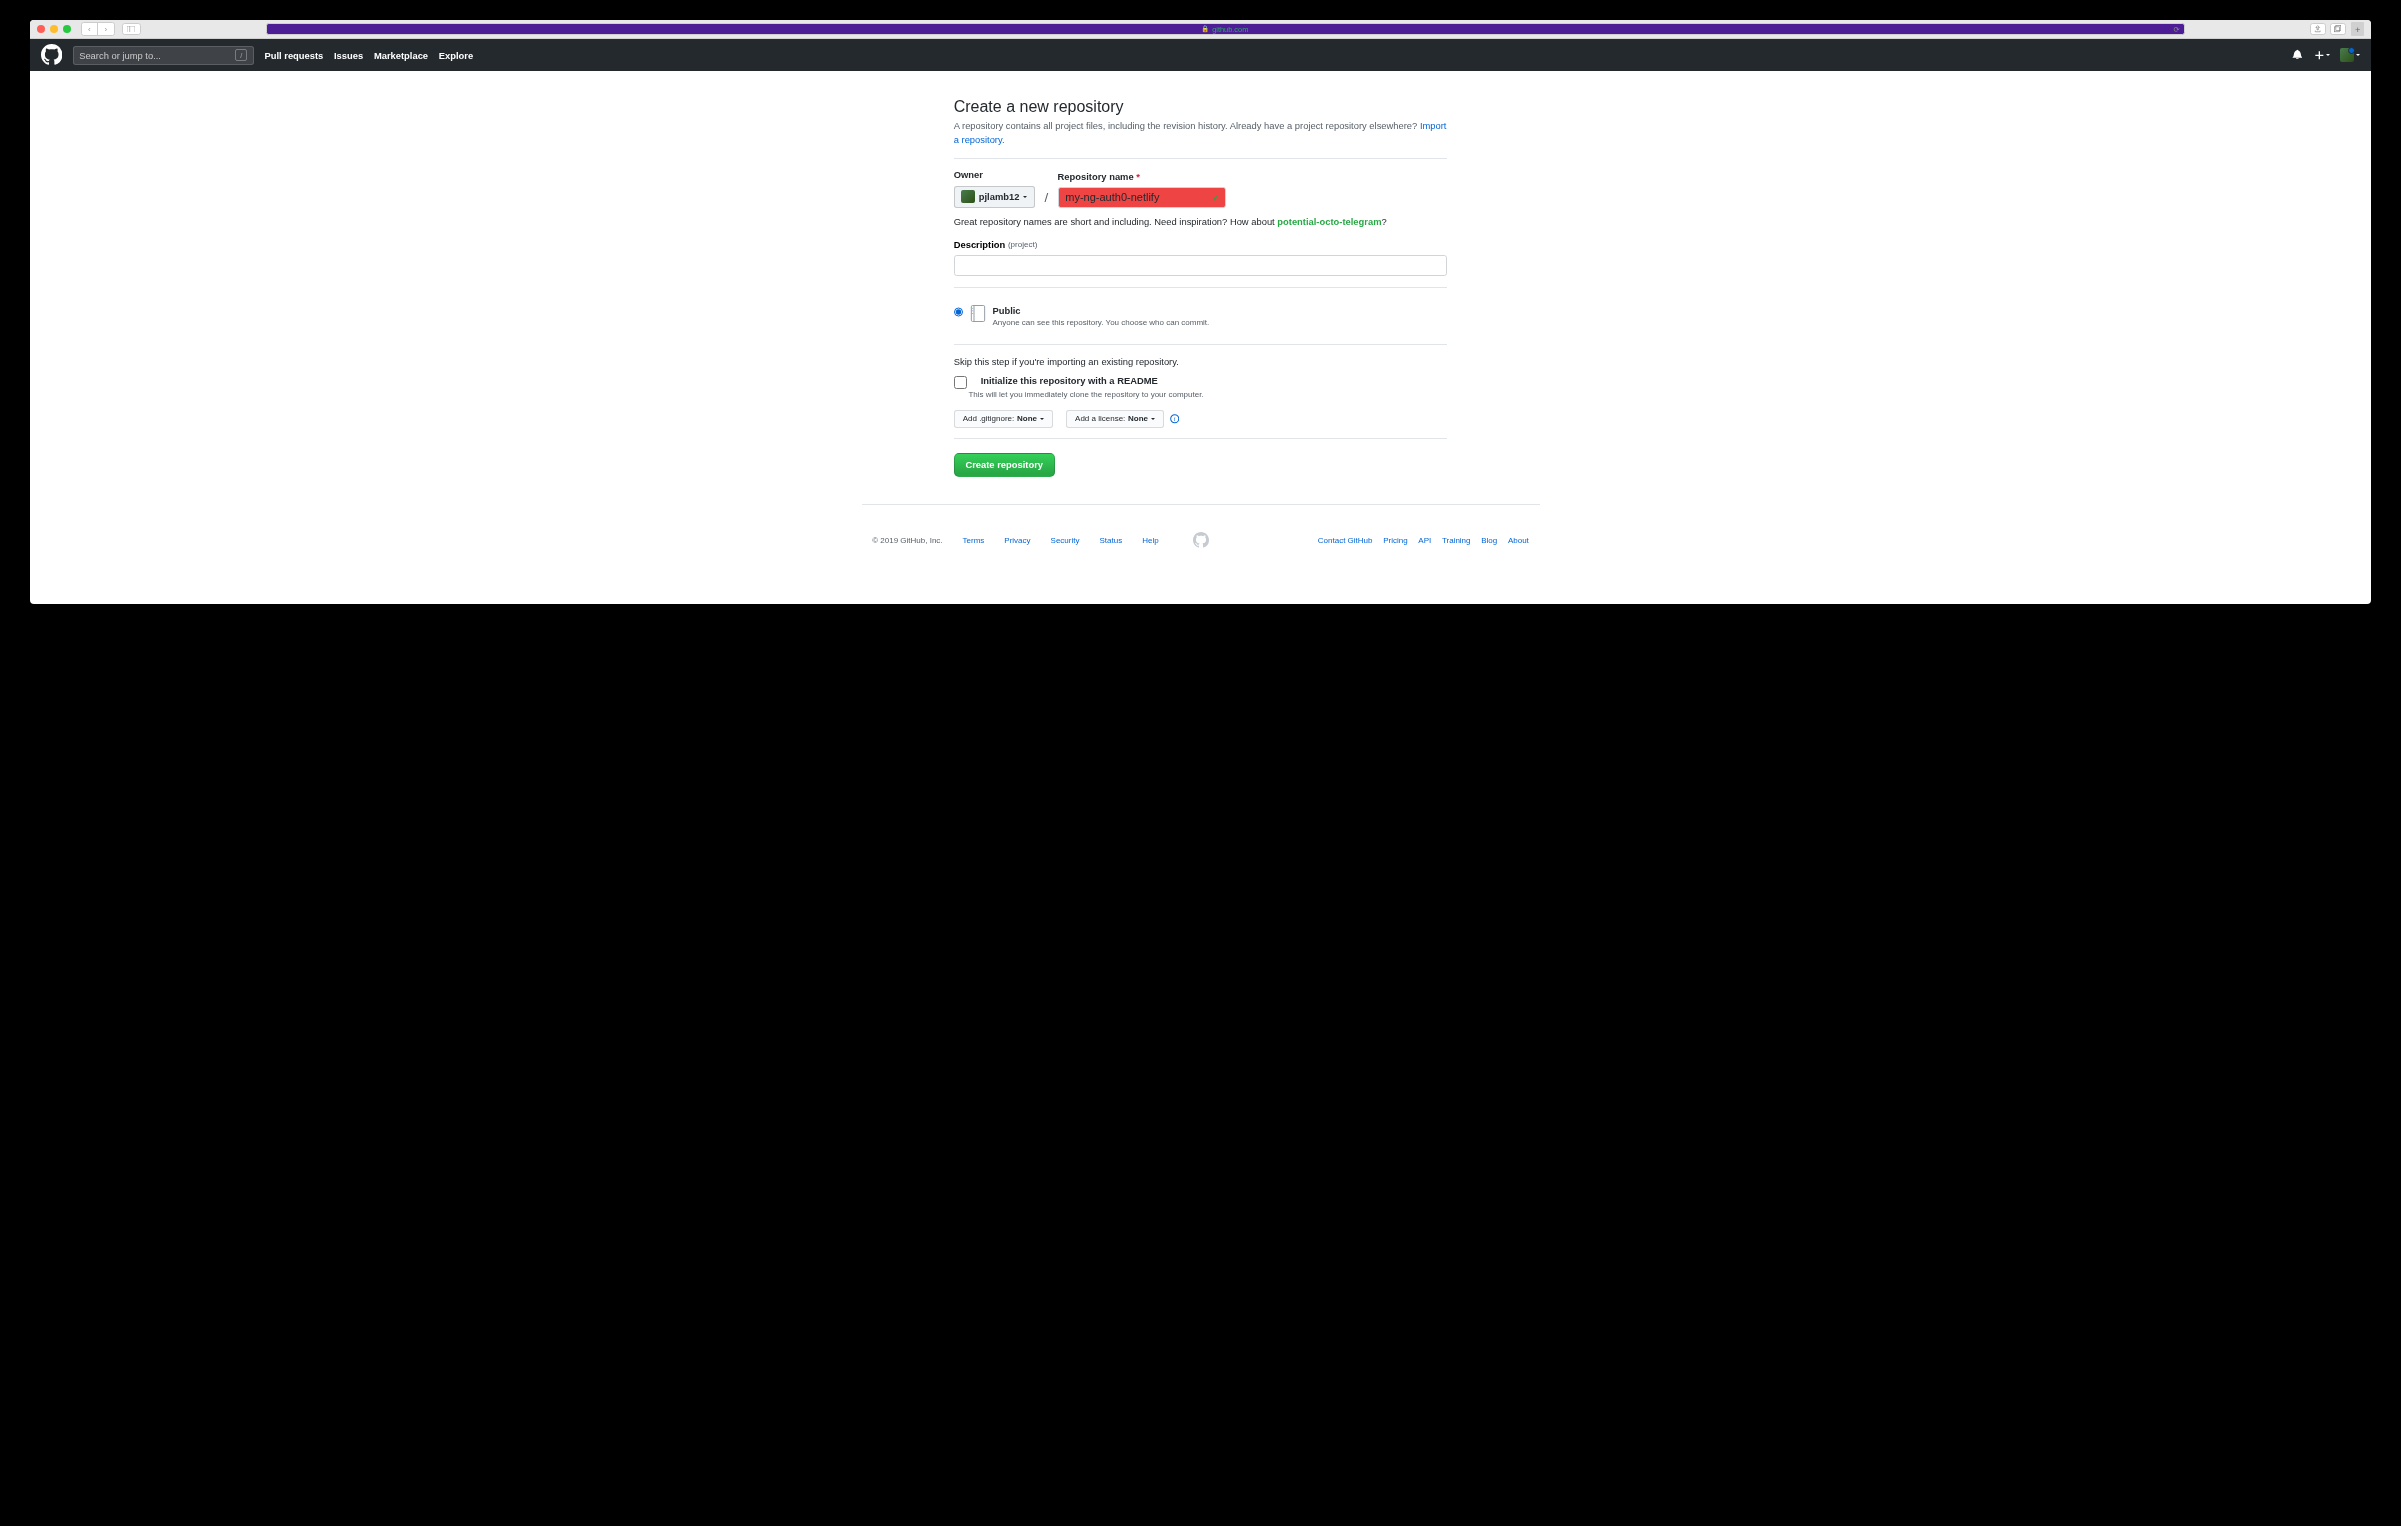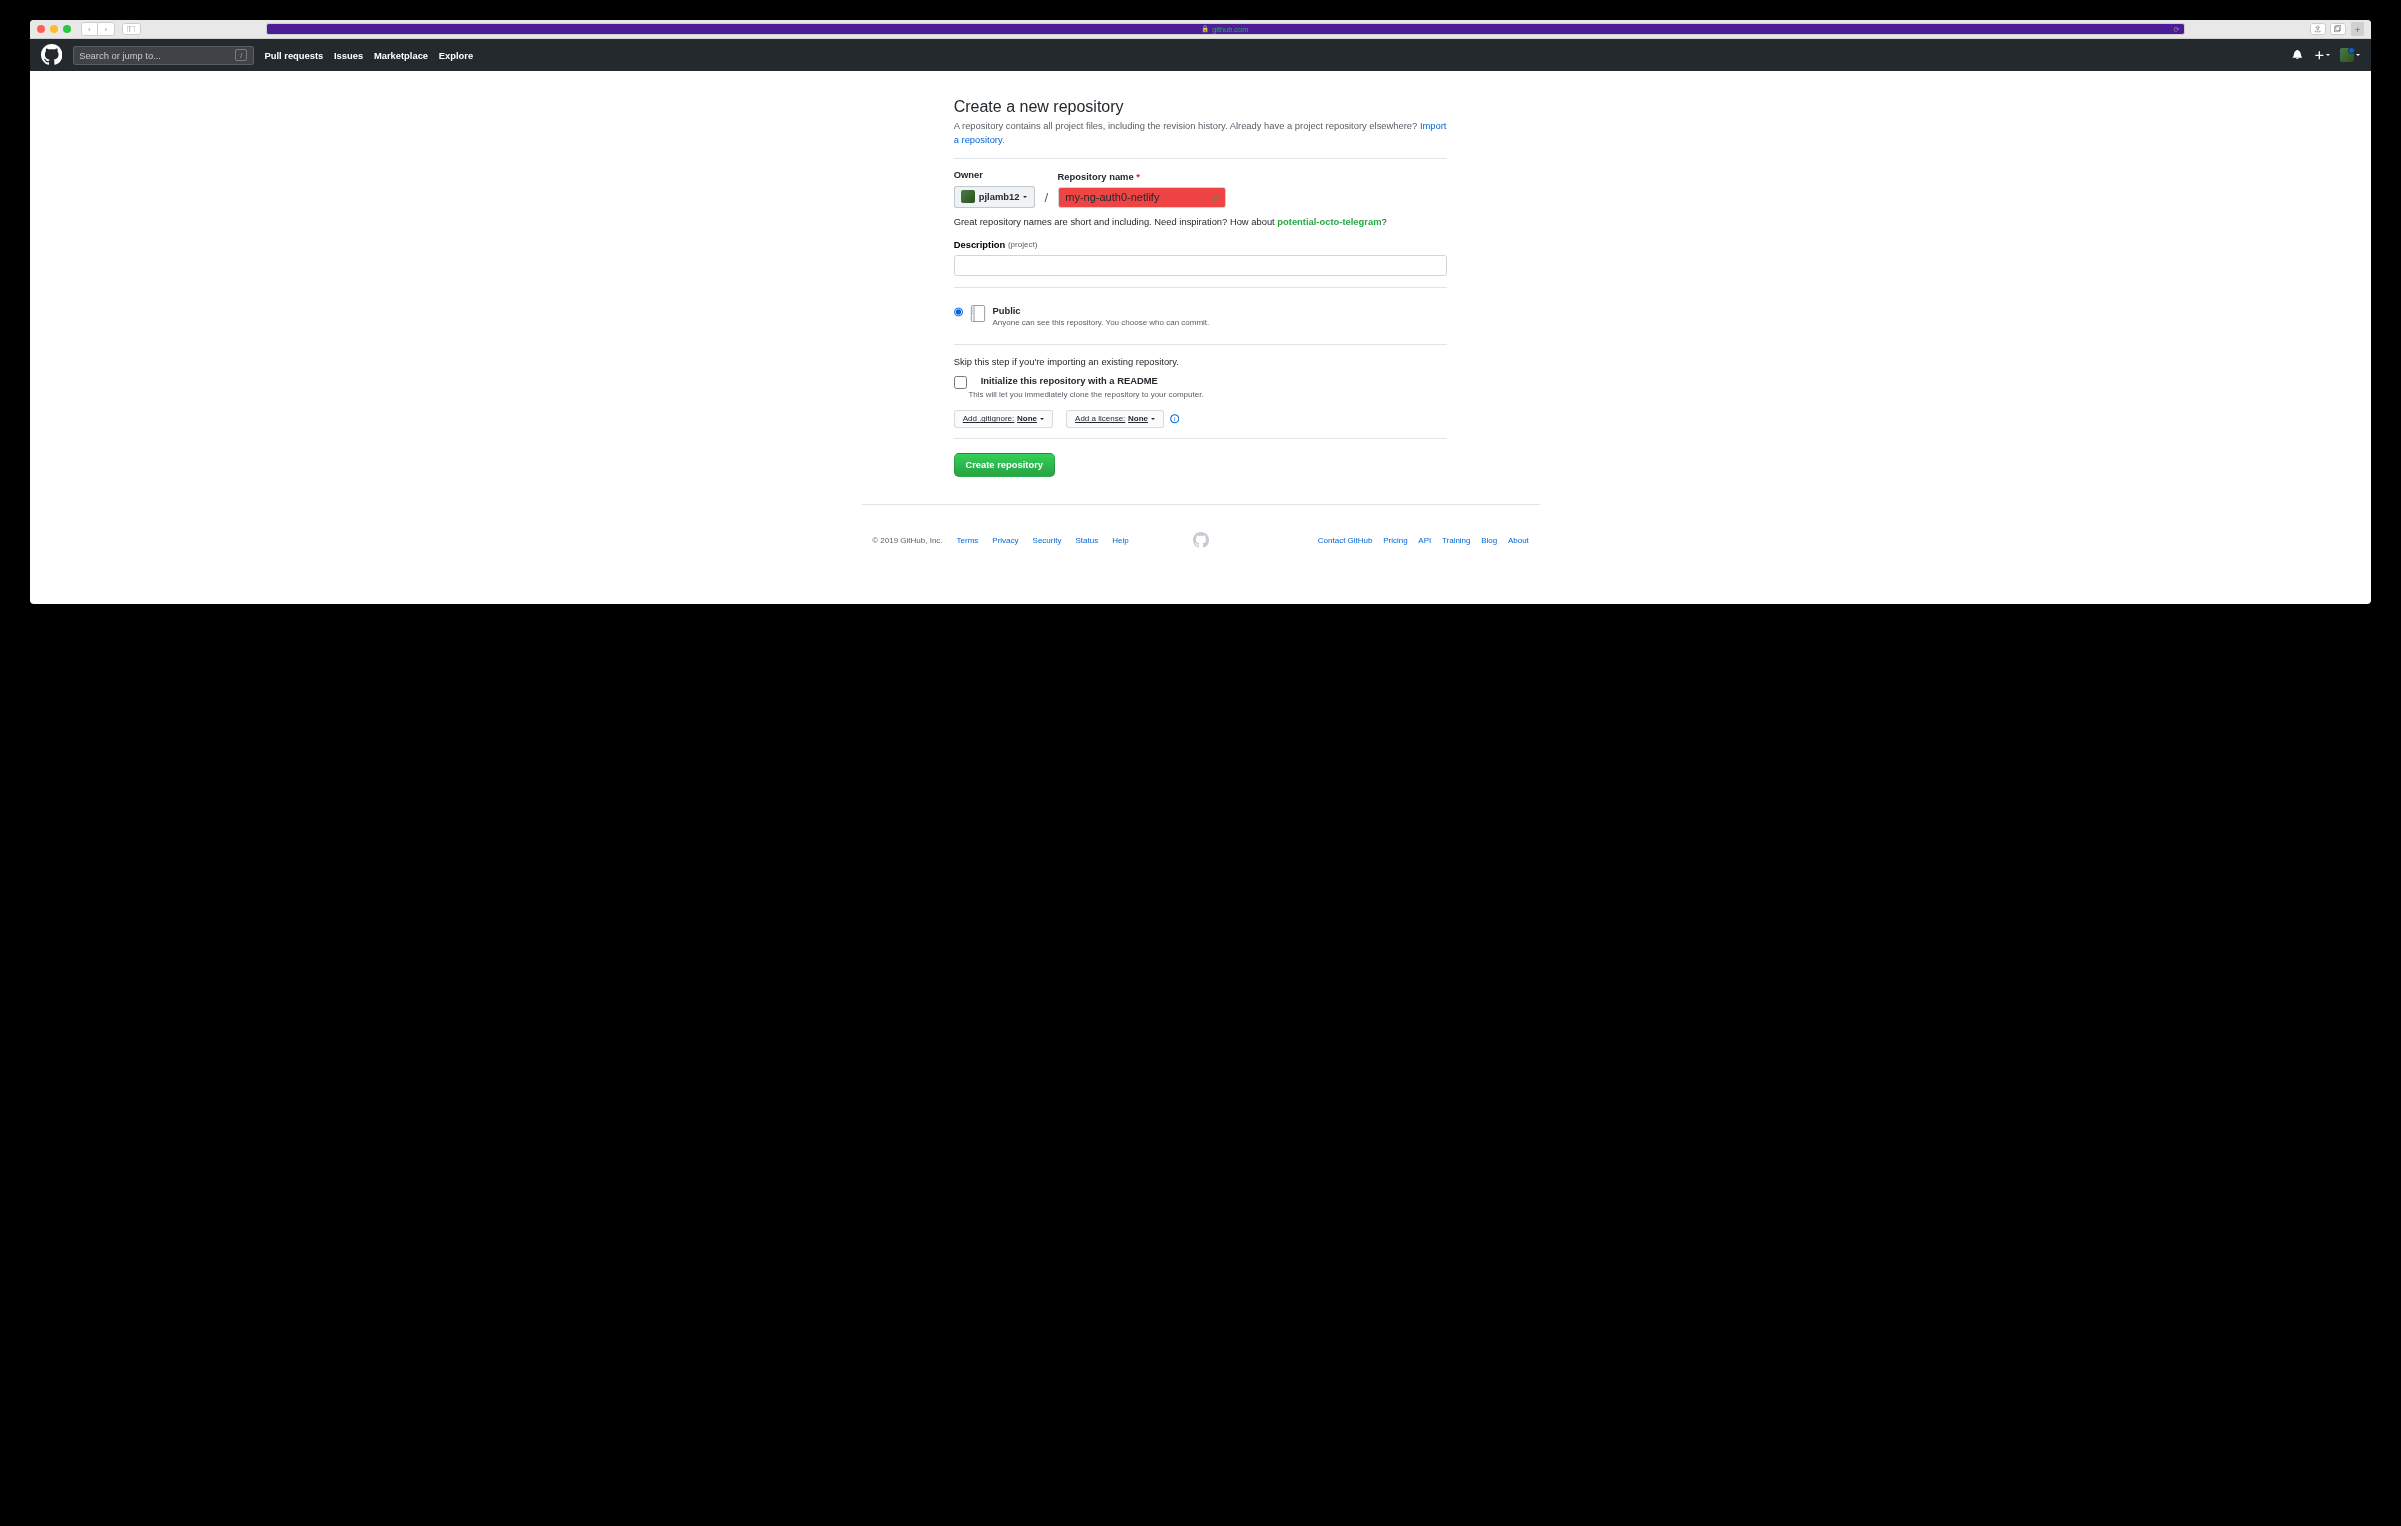--- a/index.html
+++ b/index.html
@@ -175,21 +175,21 @@
 
     .dropdown-row { display: flex; gap: 13.4px; margin-top: 10.7px; align-items: center; }
     .dropdown-btn {
       background: #fafbfc;
       border: 0.7px solid rgba(27,31,35,0.15);
       border-radius: 2.7px;
       padding: 3.4px 8px;
       font-size: 8px;
       color: #24292e;
       cursor: pointer;
-      display: flex; align-items: center; gap: 2.7px; text-decoration: underline;
+      display: flex; align-items: center; gap: 2.7px;
     }
     .dropdown-btn strong { font-weight: 600; }
     .info-icon { width: 10.7px; height: 10.7px; display: inline-flex; align-items: center; justify-content: center; color: #0366d6; }
     .info-icon svg { width: 9.4px; height: 9.4px; }
 
     .submit-btn {
       background: #2ea44f;
       background-image: linear-gradient(-180deg,#34d058,#28a745 90%);
       color: #fff;
       border: 0.7px solid rgba(27,31,35,0.2);
@@ -205,21 +205,21 @@
     .gh-footer {
       max-width: 678px;
       margin: 0 auto;
       padding: 27px 10.7px 54px 10.7px;
       border-top: 0.7px solid #e1e4e8;
       display: flex;
       align-items: center;
       font-size: 8px;
       color: #586069;
     }
-    .footer-left { display: flex; gap: 14px; align-items: center; flex: 1; }
+    .footer-left { display: flex; gap: 20px; align-items: center; flex: 1; }
     .footer-left a, .footer-right a { color: #0366d6; text-decoration: none; }
     .footer-logo { color: #c6cbd1; }
     .footer-logo svg { width: 16px; height: 16px; fill: #c6cbd1; }
     .footer-right { display: flex; gap: 10.7px; flex: 1; justify-content: flex-end; }
   </style>
 </head>
 <body>
 
 <div class="browser-window">
 

